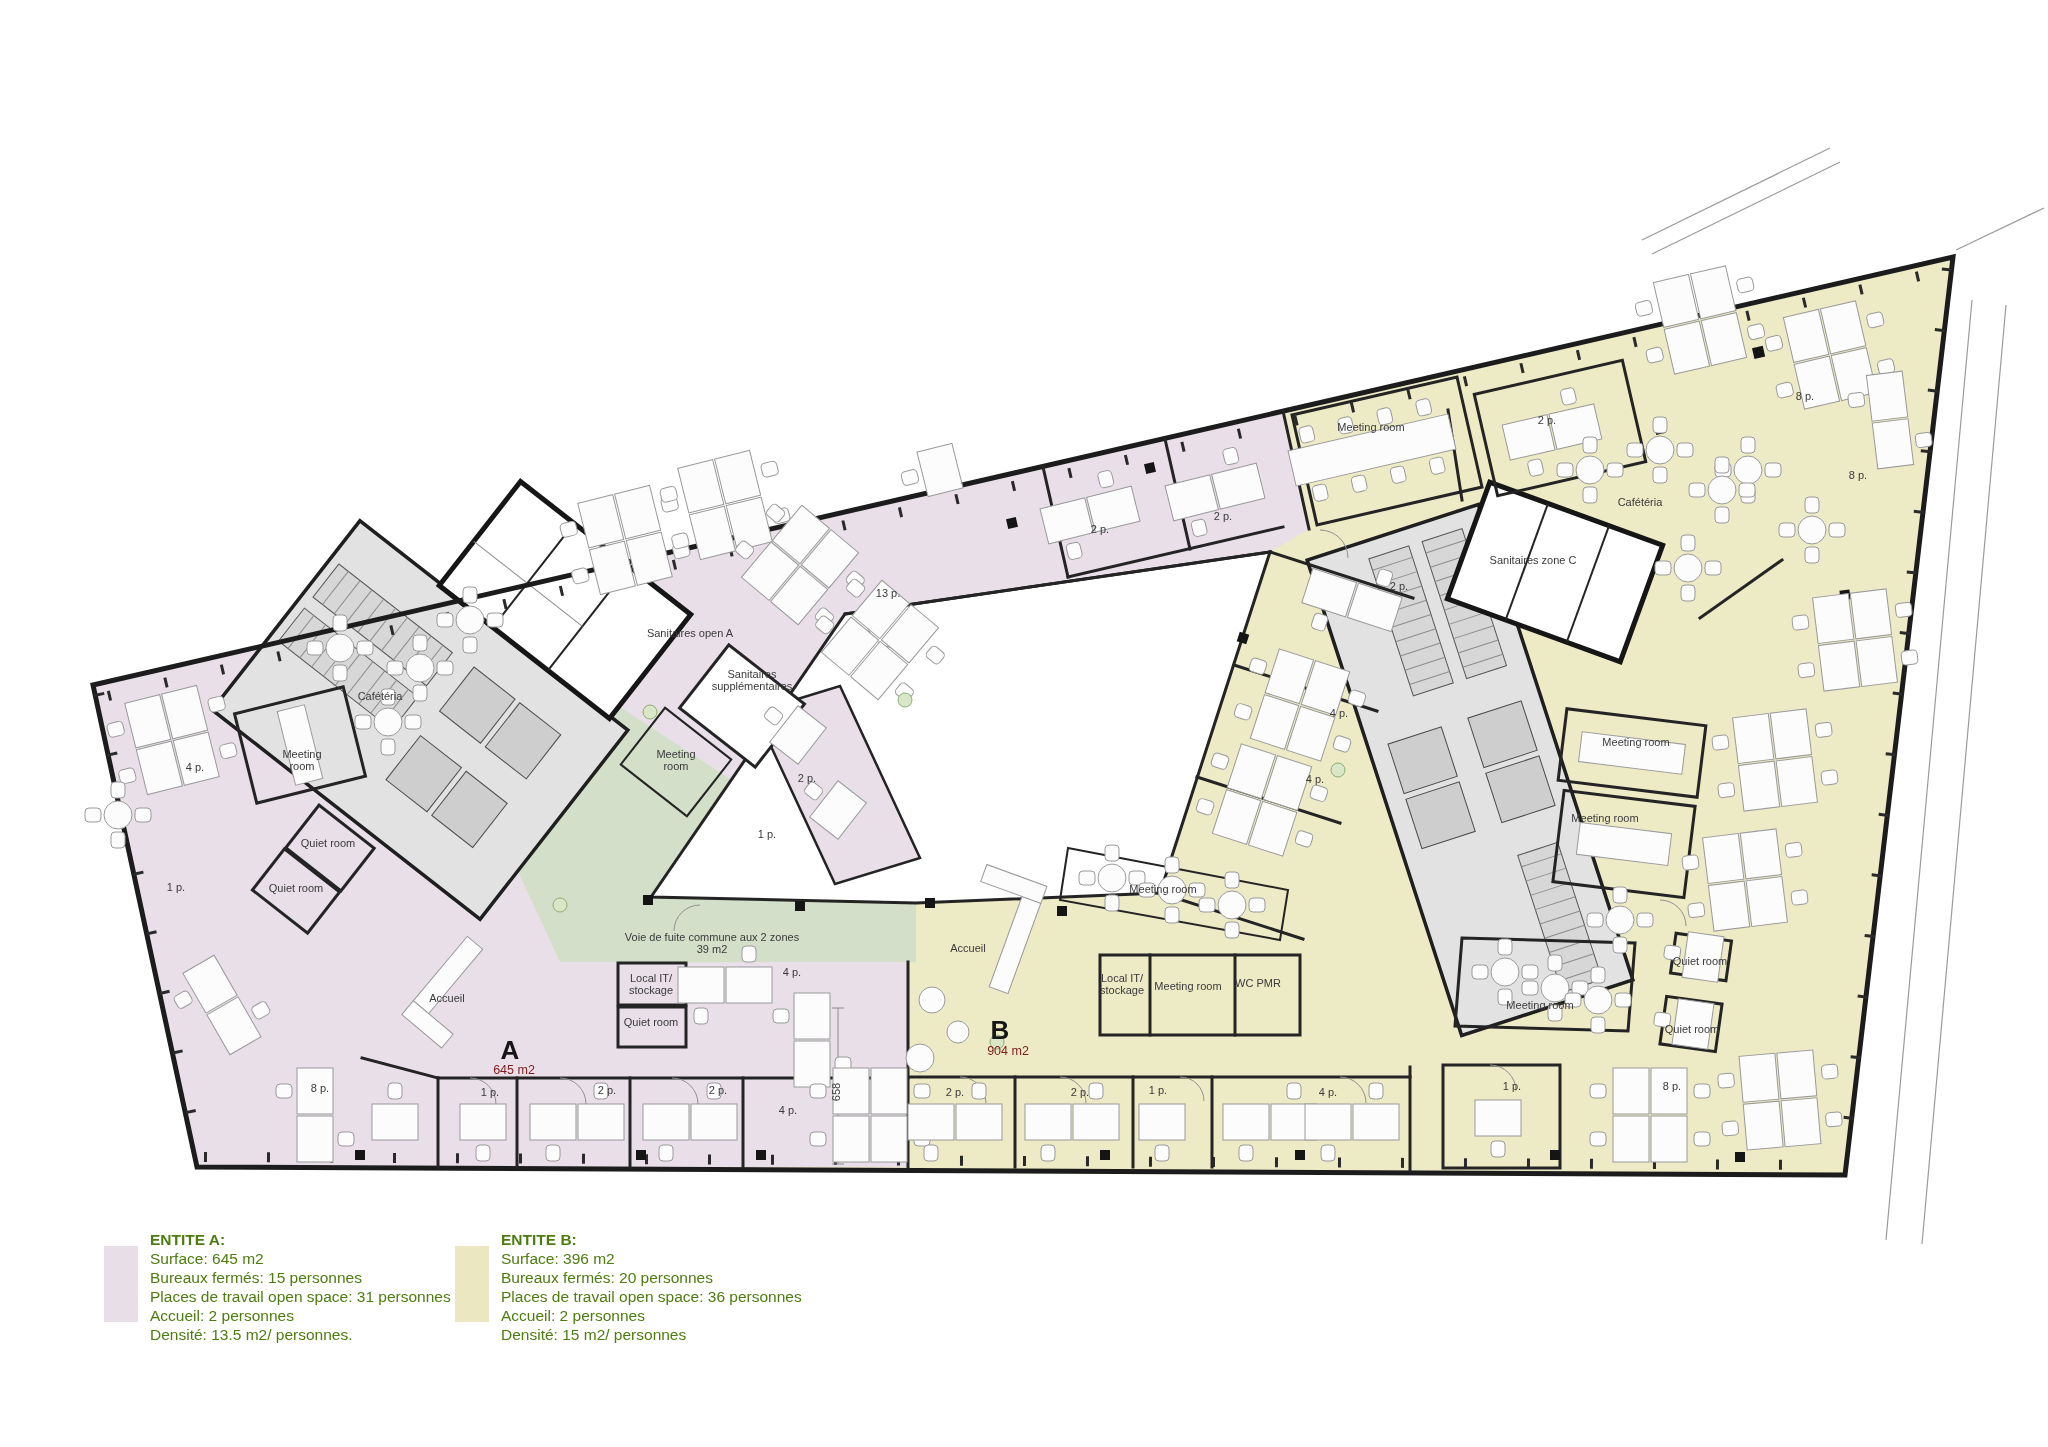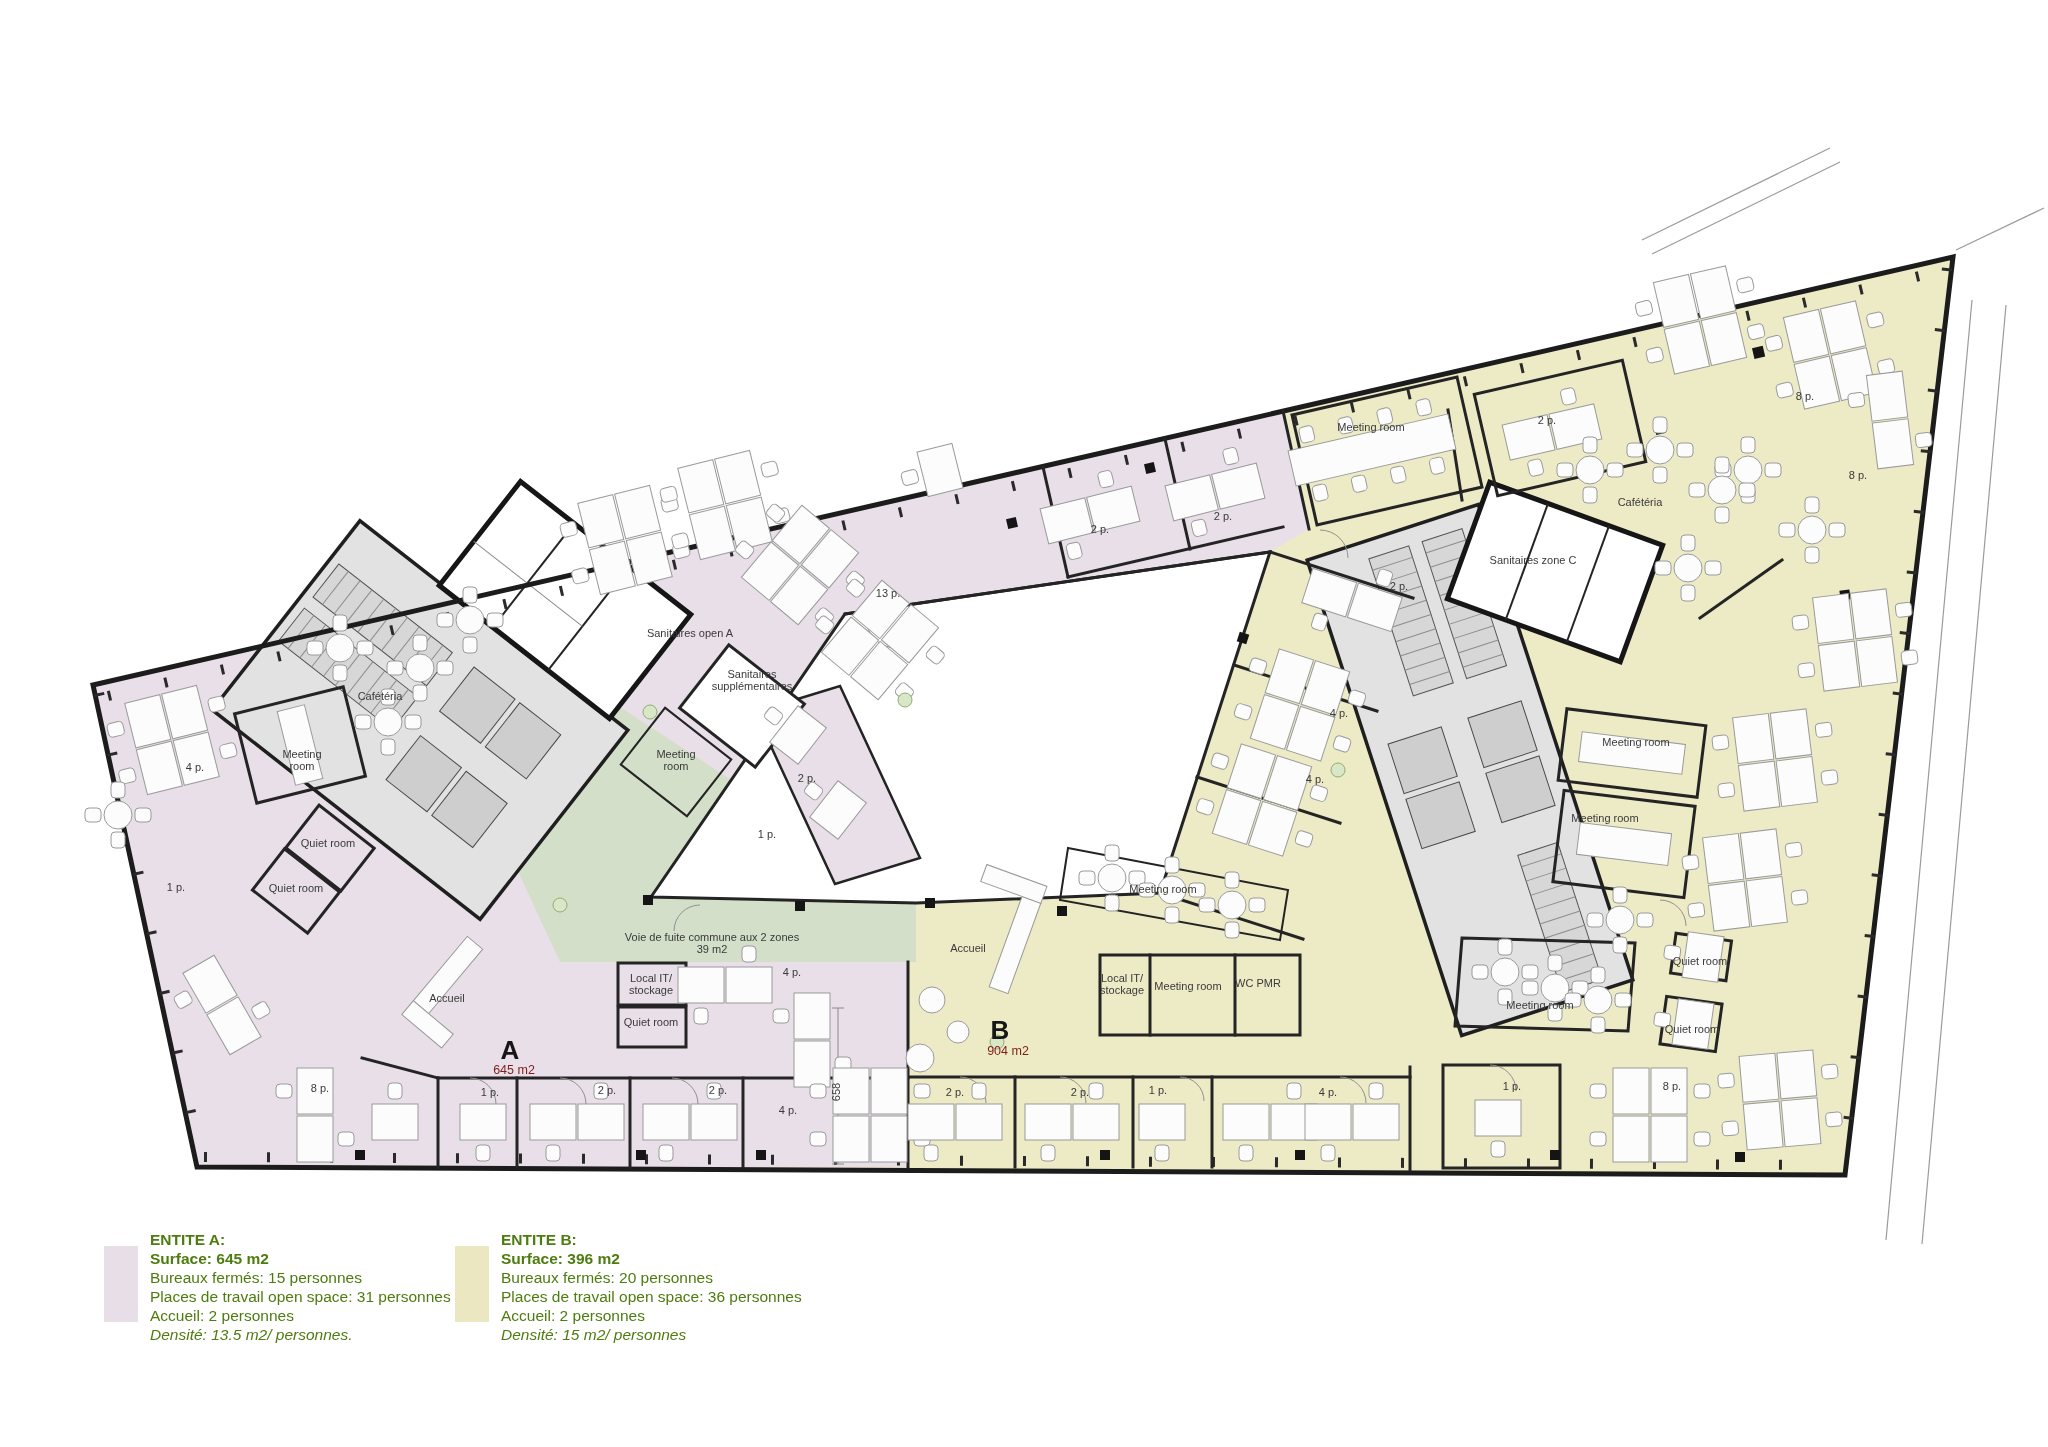--- a/index.html
+++ b/index.html
@@ -18,22 +18,22 @@
   
   .lbl{position:absolute;transform:translate(-50%,-50%);font-size:11px;line-height:1.12;
        color:#3a3a3a;text-align:center;white-space:pre-line;pointer-events:none;}
   .lbl.big{font-size:26px;font-weight:bold;color:#161616;line-height:1;}
   .lbl.area{font-size:12.5px;color:#7f1d1d;}
   
   .legend-block{position:absolute;top:1230px;}
   .legend-chip{position:absolute;left:0;top:16px;width:34px;height:76px;}
   .legend-text{margin-left:46px;font-size:15.5px;line-height:19px;color:#4d7c0f;}
   .legend-title{font-weight:bold;}
-  .legend-surface{font-weight:bold;}
-  .legend-density{font-style:italic;}
+  .legend-surface{font-weight:normal;}
+  .legend-density{}
 </style>
 </head>
 <body>
 
 <div id="stage">
 
   <svg id="plan-svg" width="2048" height="1447" viewBox="0 0 2048 1447">
 
     <defs>
       <g id="chair">

